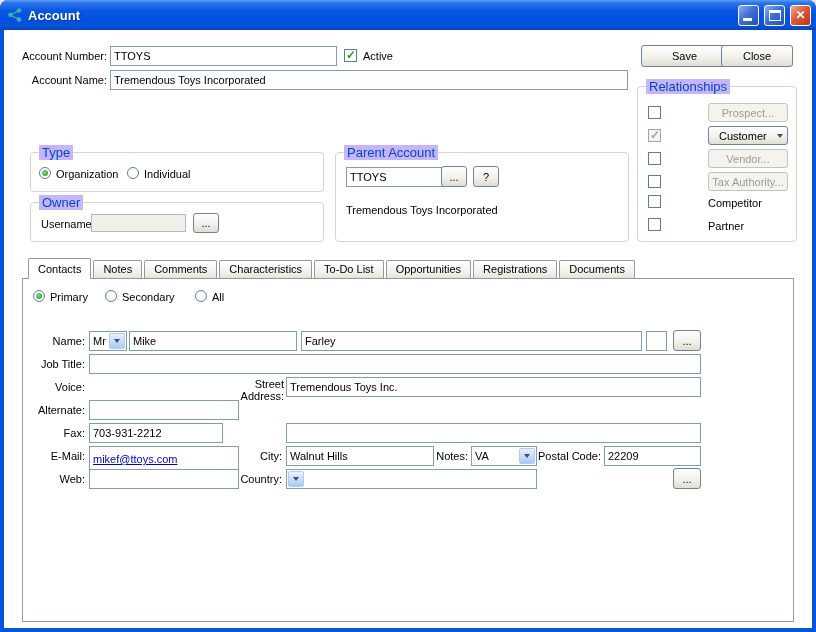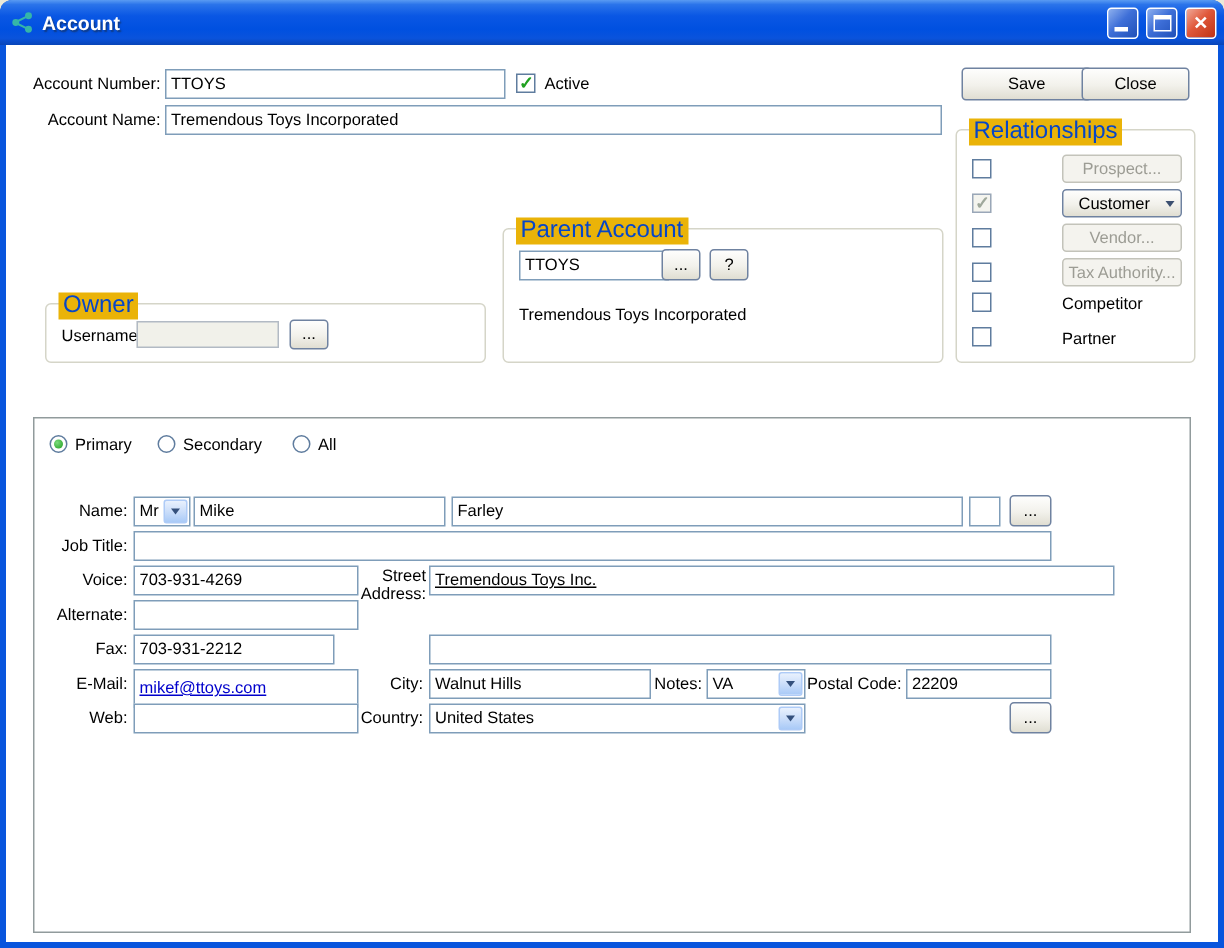--- a/index.html
+++ b/index.html
@@ -49,22 +49,22 @@
     font-size:12px; font-weight:bold; color:#21A121; }
   .xp-check.disabled { background:#F4F4EE; border-color:#9AA7B8; }
   .xp-check.disabled::after { color:#9FA89B; }
 
   .xp-radio { position:absolute; width:12px; height:12px; border:1px solid #5F7C9E;
     border-radius:50%; background:#fff; }
   .xp-radio.sel::after { content:""; position:absolute; left:2px; top:2px; width:6px; height:6px;
     border-radius:50%; background:radial-gradient(circle at 35% 35%, #7CDB7C, #1F9E1F); }
 
   .groupbox { position:absolute; border:1px solid #D5D5C8; border-radius:4px; }
-  .gb-title { top:-8px; left:8px; background:#eab308; padding:0 3px; color:#0646C8;
-    font-size:16px; white-space:nowrap; }
+  .gb-title { top:-8px; left:8px; background:#c4b5fd; padding:0 3px; color:#0646C8;
+    font-size:13px; white-space:nowrap; }
 
   .xp-combo { position:absolute; height:20px; border:1px solid #7F9DB9; background:#fff;
     display:flex; align-items:center; }
   .combo-text { flex:1; font-size:11px; padding:0 3px; overflow:hidden; white-space:nowrap; }
   .combo-btn { width:16px; height:16px; margin:1px; border-radius:2px; flex:none;
     border:1px solid #AECBF7; display:flex; align-items:center; justify-content:center;
     background:linear-gradient(180deg,#E9F1FD 0%,#CBDEFA 50%,#A9CAF7 100%); }
   .combo-arrow { border-left:3px solid transparent; border-right:3px solid transparent;
     border-top:4px solid #34507C; }
 
@@ -131,36 +131,53 @@
       <span class="xp-check" style="left:10px;top:65px"></span>
       <button class="xp-btn disabled" style="left:70px;top:62px;width:80px;height:19px">Vendor...</button>
       <span class="xp-check" style="left:10px;top:88px"></span>
       <button class="xp-btn disabled" style="left:70px;top:85px;width:80px;height:19px">Tax Authority...</button>
       <span class="xp-check" style="left:10px;top:108px"></span>
       <span class="lbl" style="left:70px;top:110px">Competitor</span>
       <span class="xp-check" style="left:10px;top:131px"></span>
       <span class="lbl" style="left:70px;top:133px">Partner</span>
     </div>
 
+    <div class="groupbox" style="left:26px;top:122px;width:294px;height:40px">
+      <span class="gb-title">Type</span>
+      <span class="xp-radio sel" style="left:8px;top:14px"></span>
+      <label class="lbl" style="left:25px;top:15px">Organization</label>
+      <span class="xp-radio" style="left:96px;top:14px"></span>
+      <label class="lbl" style="left:113px;top:15px">Individual</label>
+    </div>
 
     <div class="groupbox" style="left:331px;top:122px;width:294px;height:90px">
       <span class="gb-title">Parent Account</span>
       <input class="xp-input" style="left: 10px; top: 14px; width: 100px;" value="TTOYS">
       <button class="xp-btn" style="left:105px;top:13px;width:26px;height:21px">...</button>
       <button class="xp-btn" style="left:137px;top:13px;width:26px;height:21px">?</button>
       <span class="plain-text" style="left:10px;top:51px">Tremendous Toys Incorporated</span>
     </div>
 
     <div class="groupbox" style="left:26px;top:172px;width:294px;height:40px">
       <span class="gb-title">Owner</span>
       <label class="lbl" style="left:10px;top:15px">Username:</label>
       <input class="xp-input disabled" style="left: 60px; top: 11px; width: 95px; height: 18px;" value="">
       <button class="xp-btn" style="left:162px;top:10px;width:26px;height:20px">...</button>
     </div>
 
+    <div class="tabbar" style="left:24px;top:227px">
+      <span class="tab active">Contacts</span>
+      <span class="tab">Notes</span>
+      <span class="tab">Comments</span>
+      <span class="tab">Characteristics</span>
+      <span class="tab">To-Do List</span>
+      <span class="tab">Opportunities</span>
+      <span class="tab">Registrations</span>
+      <span class="tab">Documents</span>
+    </div>
 
     <div class="tabpanel">
 
       <span class="xp-radio sel" style="left:10px;top:11px"></span>
       <label class="lbl" style="left:27px;top:12px">Primary</label>
       <span class="xp-radio" style="left:82px;top:11px"></span>
       <label class="lbl" style="left:99px;top:12px">Secondary</label>
       <span class="xp-radio" style="left:172px;top:11px"></span>
       <label class="lbl" style="left:189px;top:12px">All</label>
 
@@ -173,26 +190,25 @@
       </div>
       <input class="xp-input" style="left: 106px; top: 52px; width: 168px;" value="Mike">
       <input class="xp-input" style="left: 278px; top: 52px; width: 341px;" value="Farley">
       <input class="xp-input" style="left: 623px; top: 52px; width: 21px;" value="">
       <button class="xp-btn" style="left:650px;top:51px;width:28px;height:21px">...</button>
 
       <label class="lbl ra" style="left:0;top:79px;width:62px">Job Title:</label>
       <input class="xp-input" style="left: 66px; top: 75px; width: 612px;" value="">
 
       <label class="lbl ra" style="left:0;top:102px;width:62px">Voice:</label>
-      <input class="xp-input" style="left: 66px; top: 98px; width: 150px;" value="703-931-4269">
       <div class="lbl ra" style="left:195px;top:99px;width:66px;line-height:12px">
         <span>Street</span><br>
         <span>Address:</span>
       </div>
-      <input class="xp-input" style="left: 263px; top: 98px; width: 457px; text-decoration: underline;" value="Tremendous Toys Inc.">
+      <input class="xp-input" style="left: 263px; top: 98px; width: 415px;" value="Tremendous Toys Inc.">
 
       <label class="lbl ra" style="left:0;top:125px;width:62px">Alternate:</label>
       <input class="xp-input" style="left: 66px; top: 121px; width: 150px;" value="">
 
       <label class="lbl ra" style="left:0;top:148px;width:62px">Fax:</label>
       <input class="xp-input" style="left: 66px; top: 144px; width: 134px;" value="703-931-2212">
       <input class="xp-input" style="left: 263px; top: 144px; width: 415px;" value="">
 
       <label class="lbl ra" style="left:0;top:171px;width:62px">E-Mail:</label>
       <div class="email-box" style="left:66px;top:167px;width:150px">
@@ -207,21 +223,20 @@
             <span class="combo-arrow"></span>
           </span>
       </div>
       <label class="lbl ra" style="left:512px;top:171px;width:66px">Postal Code:</label>
       <input class="xp-input" style="left: 581px; top: 167px; width: 97px;" value="22209">
 
       <label class="lbl ra" style="left:0;top:194px;width:62px">Web:</label>
       <input class="xp-input" style="left: 66px; top: 190px; width: 150px;" value="">
       <label class="lbl ra" style="left:210px;top:194px;width:49px">Country:</label>
       <div class="xp-combo" style="left:263px;top:190px;width:251px">
-        <span class="combo-text">United States</span>
         <span class="combo-btn">
             <span class="combo-arrow"></span>
           </span>
       </div>
       <button class="xp-btn" style="left:650px;top:189px;width:28px;height:21px">...</button>
 
     </div>
   </div>
 </div>
 

